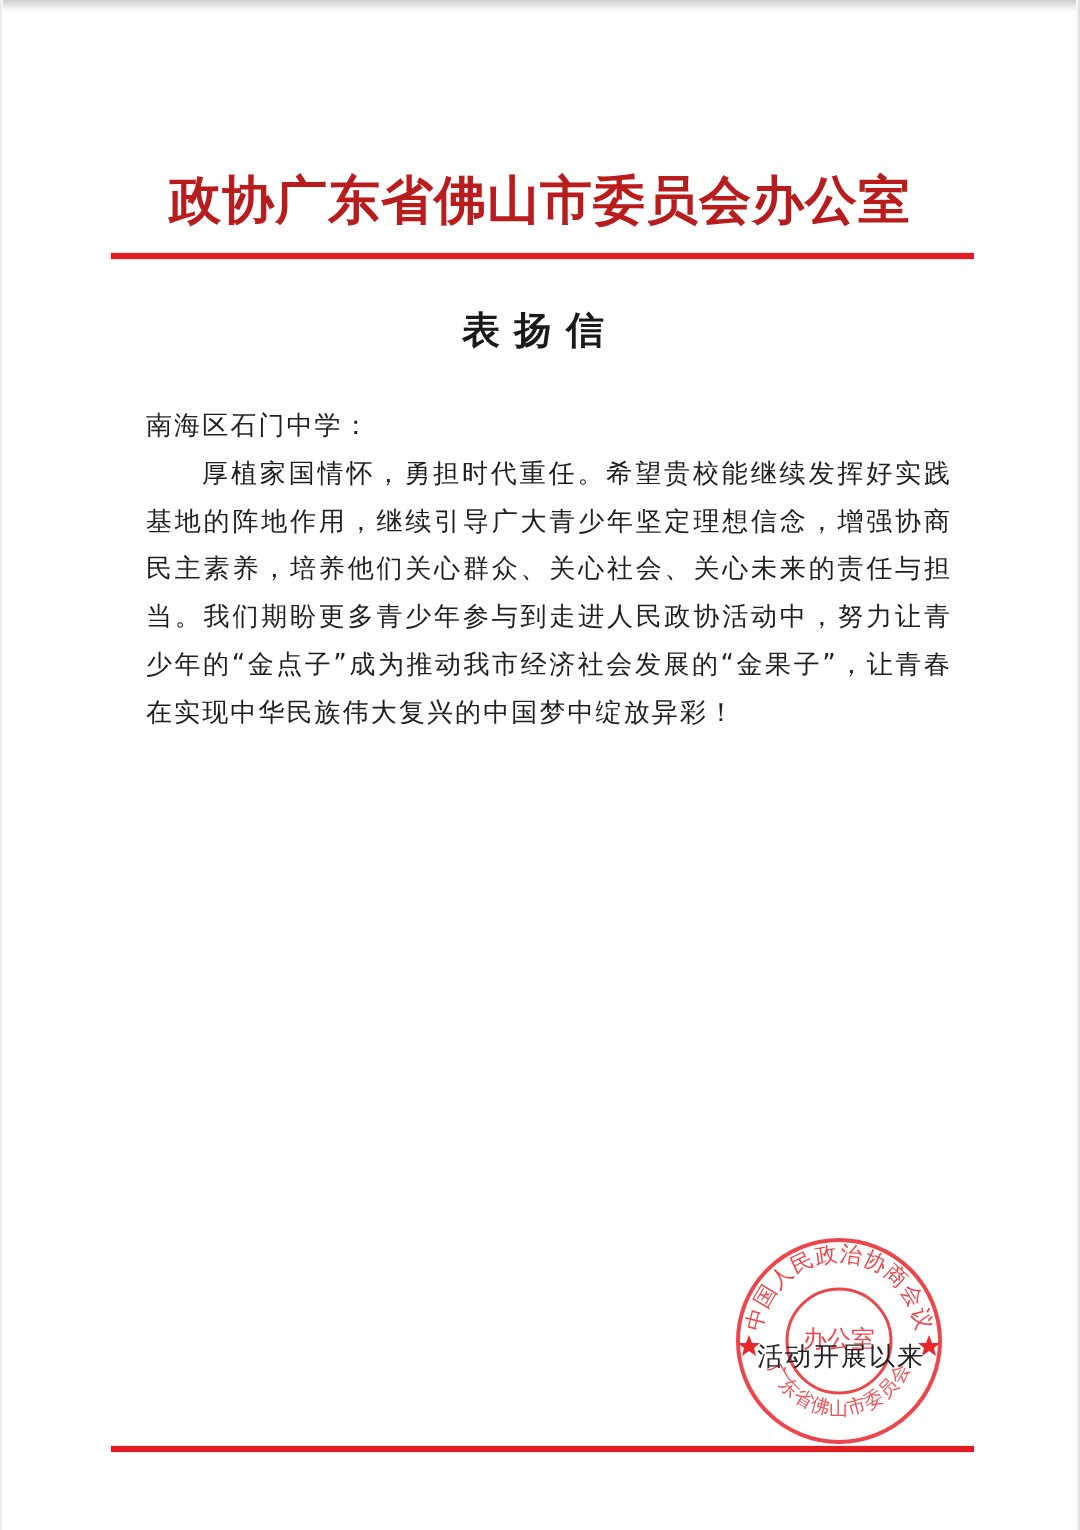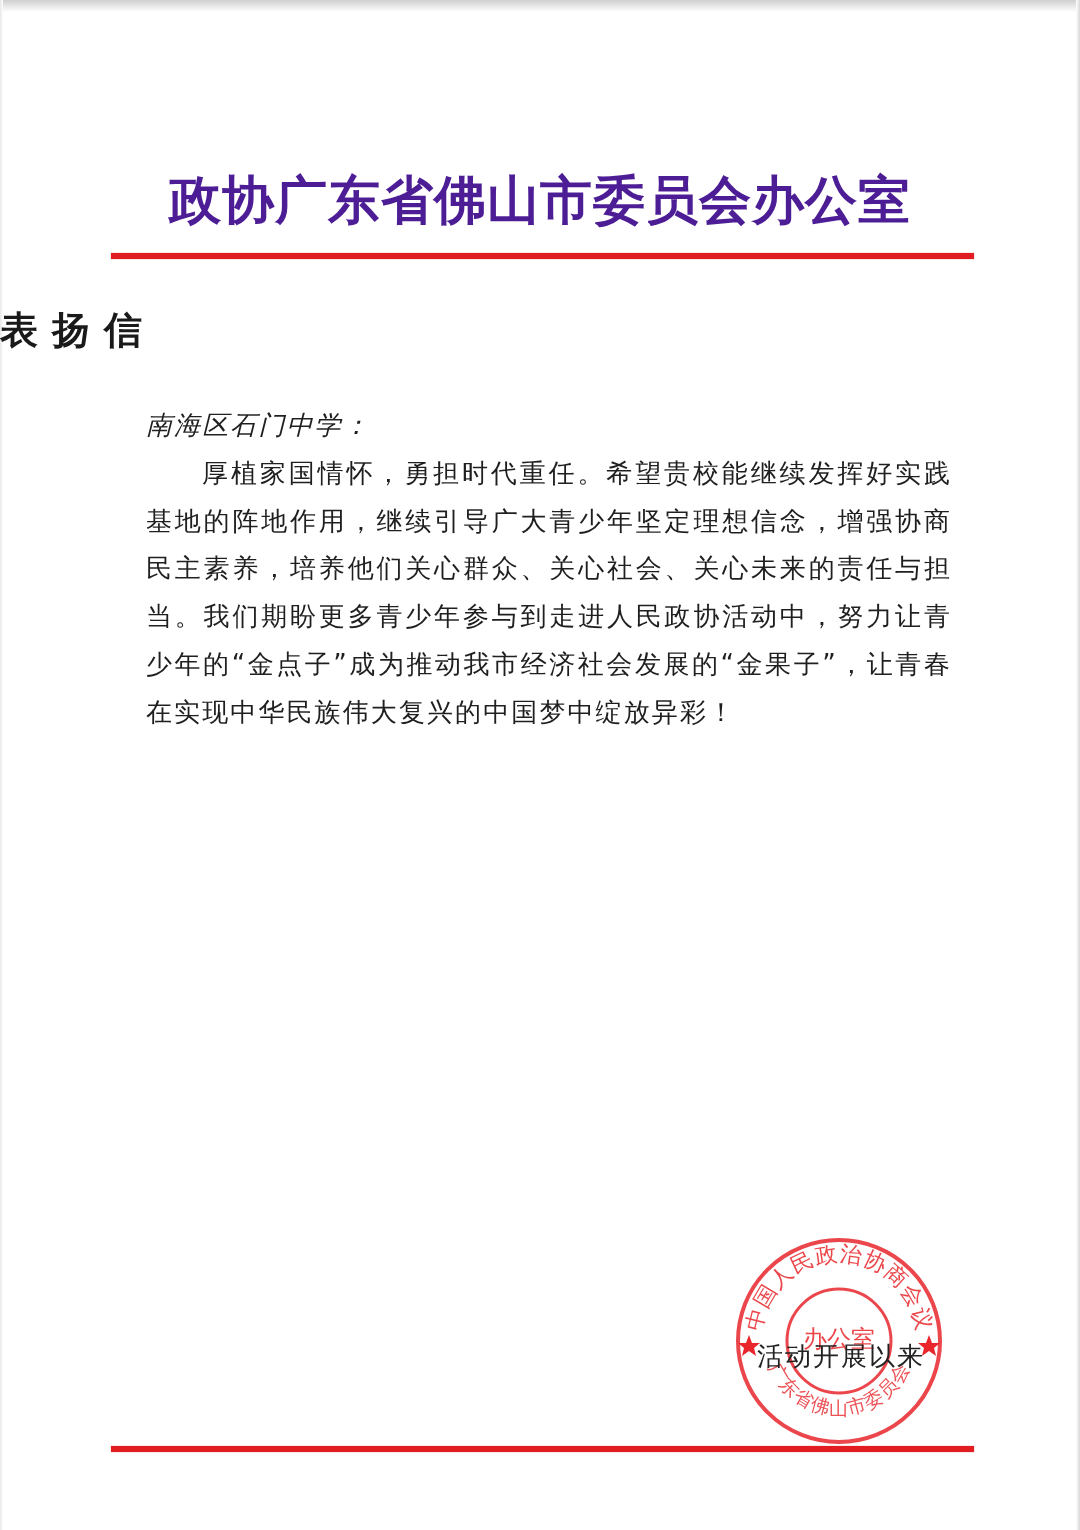--- a/index.html
+++ b/index.html
@@ -17,49 +17,49 @@
       position: absolute; right: 0; top: 0; width: 4px; height: 1530px;
       background: linear-gradient(to right, #ffffff, #d8d8d8);
     }
     .left-edge {
       position: absolute; left: 0; top: 0; width: 3px; height: 1530px;
       background: linear-gradient(to left, #ffffff, #e6e6e6);
     }
     .letterhead {
       position: absolute; left: 0; top: 160px; width: 1080px;
       text-align: center;
-      color: #4c1d95;
+      color: #b91c1c;
       font-family: "DejaVu Serif", serif;
       font-weight: bold;
       font-size: 52px;
       letter-spacing: 1px;
       line-height: 80px;
     }
     .red-rule {
       position: absolute; left: 111px; width: 863px; height: 6px;
       background: #e21d22;
       box-shadow: 0 0 1px #f07a7a;
     }
     .red-rule.top { top: 253px; }
     .red-rule.bottom { top: 1446px; }
     .doc-title {
       position: absolute; left: 0; top: 300px; width: 1080px;
-      text-align: left;
+      text-align: center;
       font-size: 38px; font-weight: bold; color: #1a1a1a;
       letter-spacing: 14px;
       line-height: 60px;
     }
     .body-text {
       position: absolute; left: 146px; top: 402px; width: 806px;
       font-family: "DejaVu Sans", sans-serif;
       font-size: 26px; line-height: 47.8px; color: #1f1f1f;
       letter-spacing: 2.1px;
     }
     .body-text p { margin: 0; text-indent: 56px; text-align: justify; text-align-last: left; }
-    .body-text .salutation { text-indent: 0; font-style: italic; }
+    .body-text .salutation { text-indent: 0; }
     .stamp {
       position: absolute; left: 733px; top: 1235px; width: 212px; height: 212px;
     }
     .signature {
       position: absolute; left: 735px; top: 1333px; width: 220px;
       font-family: "DejaVu Serif", serif;
       font-size: 26px; color: #222; line-height: 46px;
     }
     .signature .org { padding-left: 22px; letter-spacing: 2px; }
     .signature .date { letter-spacing: 1px; margin-left: -5px; white-space: nowrap; }

